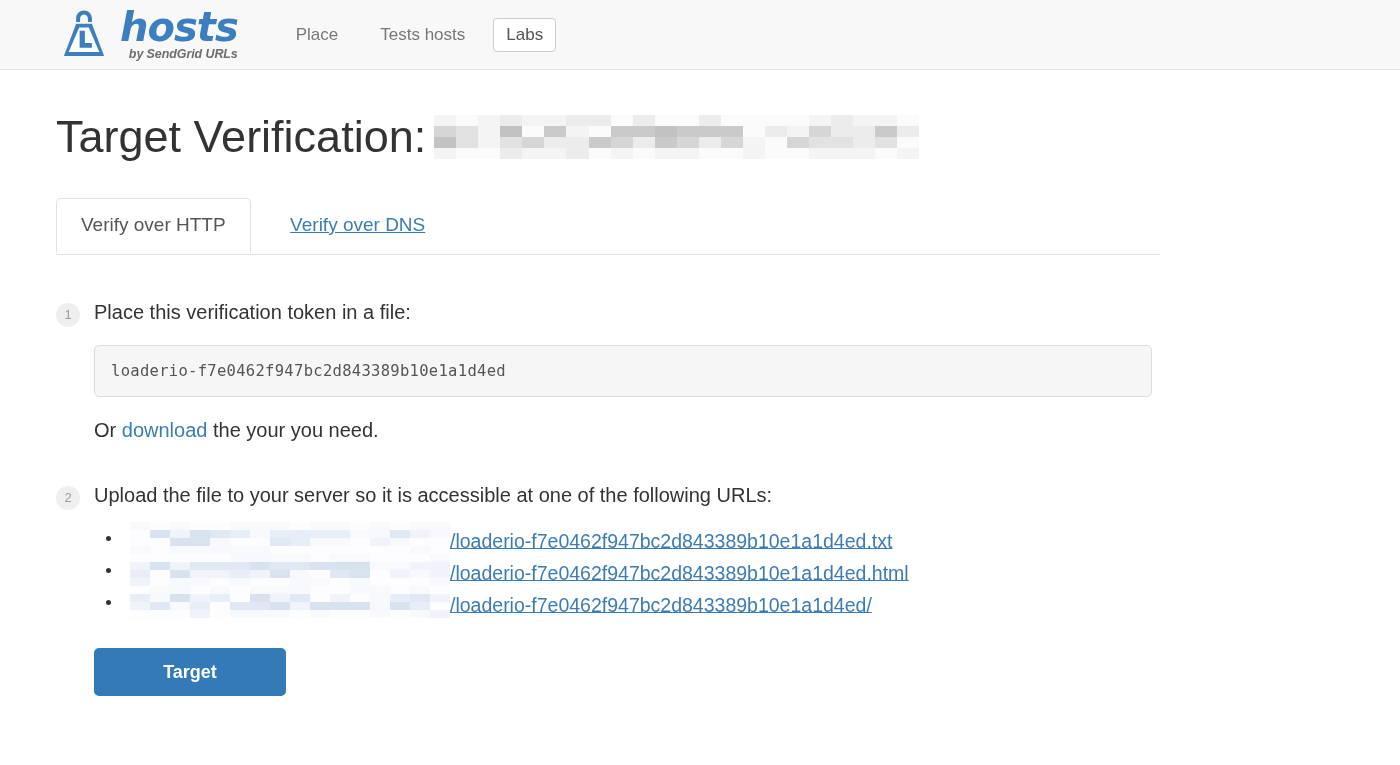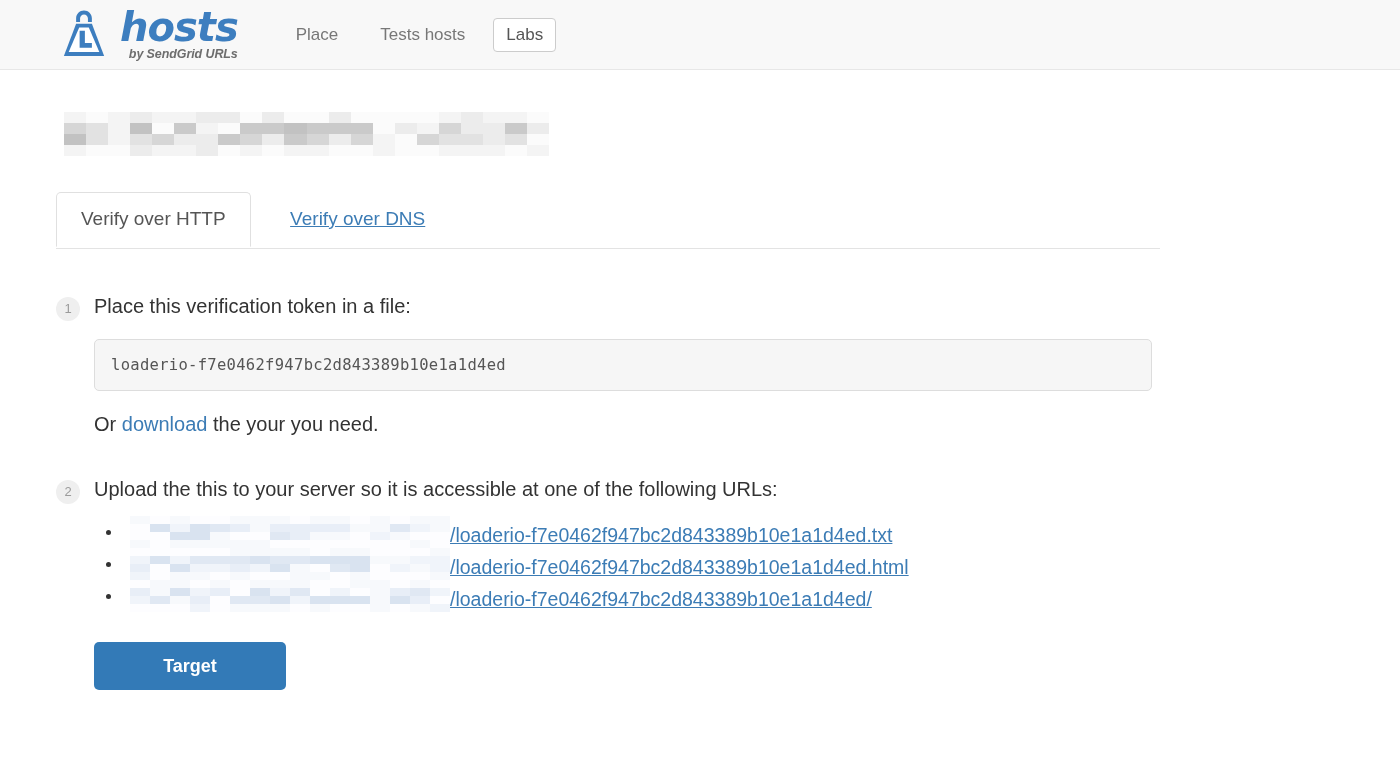--- a/index.html
+++ b/index.html
@@ -295,20 +295,21 @@
     <a class="nav-link" href="#">Place</a>
     <a class="nav-link" href="#">Tests hosts</a>
     <a class="nav-btn" href="#">Labs</a>
   </div>
 
 </div>
 
 <div class="container">
 
   <h1 class="page-title">
+    <span>Target Verification:</span>
     <span class="redact redact-title" id="redact-title">
         <span class="px" style="left: 0px; top: 0px; width: 23px; height: 11px; background: rgb(244, 244, 244);"></span>
         <span class="px" style="left: 22.0455px; top: 0px; width: 23px; height: 11px; background: rgb(251, 251, 251);"></span>
         <span class="px" style="left: 44.0909px; top: 0px; width: 23px; height: 11px; background: rgb(244, 244, 244);"></span>
         <span class="px" style="left: 66.1364px; top: 0px; width: 23px; height: 11px; background: rgb(236, 236, 236);"></span>
         <span class="px" style="left: 88.1818px; top: 0px; width: 23px; height: 11px; background: rgb(244, 244, 244);"></span>
         <span class="px" style="left: 110.227px; top: 0px; width: 23px; height: 11px; background: rgb(244, 244, 244);"></span>
         <span class="px" style="left: 132.273px; top: 0px; width: 23px; height: 11px; background: rgb(236, 236, 236);"></span>
         <span class="px" style="left: 154.318px; top: 0px; width: 23px; height: 11px; background: rgb(236, 236, 236);"></span>
         <span class="px" style="left: 176.364px; top: 0px; width: 23px; height: 11px; background: rgb(251, 251, 251);"></span>
@@ -410,21 +411,21 @@
 
       <div class="download-line">
         <span>Or </span><a class="link" href="#">download</a><span> the your you need.</span>
       </div>
     </div>
   </div>
 
   <div class="step step-2">
     <div class="badge">2</div>
     <div class="step-body">
-      <div class="step-text">Upload the this to your server so it is accessible at one of the following URLs:</div>
+      <div class="step-text">Upload the file to your server so it is accessible at one of the following URLs:</div>
 
       <ul class="url-list">
         <li class="url-item">
           <span class="redact redact-url" id="redact-url-0"><span class="px" style="left: 0px; top: 0px; width: 20px; height: 8px; background: rgb(247, 249, 252);"></span><span class="px" style="left: 20px; top: 0px; width: 20px; height: 8px; background: rgb(253, 253, 255);"></span><span class="px" style="left: 40px; top: 0px; width: 20px; height: 8px; background: rgb(247, 249, 252);"></span><span class="px" style="left: 60px; top: 0px; width: 20px; height: 8px; background: rgb(253, 253, 255);"></span><span class="px" style="left: 80px; top: 0px; width: 20px; height: 8px; background: rgb(253, 253, 255);"></span><span class="px" style="left: 100px; top: 0px; width: 20px; height: 8px; background: rgb(247, 249, 252);"></span><span class="px" style="left: 120px; top: 0px; width: 20px; height: 8px; background: rgb(247, 249, 252);"></span><span class="px" style="left: 140px; top: 0px; width: 20px; height: 8px; background: rgb(247, 249, 252);"></span><span class="px" style="left: 160px; top: 0px; width: 20px; height: 8px; background: rgb(253, 253, 255);"></span><span class="px" style="left: 180px; top: 0px; width: 20px; height: 8px; background: rgb(247, 249, 252);"></span><span class="px" style="left: 200px; top: 0px; width: 20px; height: 8px; background: rgb(247, 249, 252);"></span><span class="px" style="left: 220px; top: 0px; width: 20px; height: 8px; background: rgb(253, 253, 255);"></span><span class="px" style="left: 240px; top: 0px; width: 20px; height: 8px; background: rgb(247, 249, 252);"></span><span class="px" style="left: 260px; top: 0px; width: 20px; height: 8px; background: rgb(253, 253, 255);"></span><span class="px" style="left: 280px; top: 0px; width: 20px; height: 8px; background: rgb(247, 249, 252);"></span><span class="px" style="left: 300px; top: 0px; width: 20px; height: 8px; background: rgb(247, 249, 252);"></span><span class="px" style="left: 0px; top: 8px; width: 20px; height: 8px; background: rgb(253, 253, 255);"></span><span class="px" style="left: 20px; top: 8px; width: 20px; height: 8px; background: rgb(217, 227, 240);"></span><span class="px" style="left: 40px; top: 8px; width: 20px; height: 8px; background: rgb(240, 244, 250);"></span><span class="px" style="left: 60px; top: 8px; width: 20px; height: 8px; background: rgb(217, 227, 240);"></span><span class="px" style="left: 80px; top: 8px; width: 20px; height: 8px; background: rgb(224, 232, 243);"></span><span class="px" style="left: 100px; top: 8px; width: 20px; height: 8px; background: rgb(232, 238, 247);"></span><span class="px" style="left: 120px; top: 8px; width: 20px; height: 8px; background: rgb(247, 249, 252);"></span><span class="px" style="left: 140px; top: 8px; width: 20px; height: 8px; background: rgb(232, 238, 247);"></span><span class="px" style="left: 160px; top: 8px; width: 20px; height: 8px; background: rgb(232, 238, 247);"></span><span class="px" style="left: 180px; top: 8px; width: 20px; height: 8px; background: rgb(232, 238, 247);"></span><span class="px" style="left: 200px; top: 8px; width: 20px; height: 8px; background: rgb(232, 238, 247);"></span><span class="px" style="left: 220px; top: 8px; width: 20px; height: 8px; background: rgb(247, 249, 252);"></span><span class="px" style="left: 240px; top: 8px; width: 20px; height: 8px; background: rgb(247, 249, 252);"></span><span class="px" style="left: 260px; top: 8px; width: 20px; height: 8px; background: rgb(224, 232, 243);"></span><span class="px" style="left: 280px; top: 8px; width: 20px; height: 8px; background: rgb(240, 244, 250);"></span><span class="px" style="left: 300px; top: 8px; width: 20px; height: 8px; background: rgb(247, 249, 252);"></span><span class="px" style="left: 0px; top: 16px; width: 20px; height: 8px; background: rgb(253, 253, 255);"></span><span class="px" style="left: 20px; top: 16px; width: 20px; height: 8px; background: rgb(253, 253, 255);"></span><span class="px" style="left: 40px; top: 16px; width: 20px; height: 8px; background: rgb(217, 227, 240);"></span><span class="px" style="left: 60px; top: 16px; width: 20px; height: 8px; background: rgb(217, 227, 240);"></span><span class="px" style="left: 80px; top: 16px; width: 20px; height: 8px; background: rgb(247, 249, 252);"></span><span class="px" style="left: 100px; top: 16px; width: 20px; height: 8px; background: rgb(253, 253, 255);"></span><span class="px" style="left: 120px; top: 16px; width: 20px; height: 8px; background: rgb(253, 253, 255);"></span><span class="px" style="left: 140px; top: 16px; width: 20px; height: 8px; background: rgb(224, 232, 243);"></span><span class="px" style="left: 160px; top: 16px; width: 20px; height: 8px; background: rgb(232, 238, 247);"></span><span class="px" style="left: 180px; top: 16px; width: 20px; height: 8px; background: rgb(247, 249, 252);"></span><span class="px" style="left: 200px; top: 16px; width: 20px; height: 8px; background: rgb(247, 249, 252);"></span><span class="px" style="left: 220px; top: 16px; width: 20px; height: 8px; background: rgb(253, 253, 255);"></span><span class="px" style="left: 240px; top: 16px; width: 20px; height: 8px; background: rgb(240, 244, 250);"></span><span class="px" style="left: 260px; top: 16px; width: 20px; height: 8px; background: rgb(247, 249, 252);"></span><span class="px" style="left: 280px; top: 16px; width: 20px; height: 8px; background: rgb(253, 253, 255);"></span><span class="px" style="left: 300px; top: 16px; width: 20px; height: 8px; background: rgb(253, 253, 255);"></span><span class="px" style="left: 0px; top: 24px; width: 20px; height: 8px; background: rgb(247, 249, 252);"></span><span class="px" style="left: 20px; top: 24px; width: 20px; height: 8px; background: rgb(253, 253, 255);"></span><span class="px" style="left: 40px; top: 24px; width: 20px; height: 8px; background: rgb(247, 249, 252);"></span><span class="px" style="left: 60px; top: 24px; width: 20px; height: 8px; background: rgb(247, 249, 252);"></span><span class="px" style="left: 80px; top: 24px; width: 20px; height: 8px; background: rgb(247, 249, 252);"></span><span class="px" style="left: 100px; top: 24px; width: 20px; height: 8px; background: rgb(247, 249, 252);"></span><span class="px" style="left: 120px; top: 24px; width: 20px; height: 8px; background: rgb(247, 249, 252);"></span><span class="px" style="left: 140px; top: 24px; width: 20px; height: 8px; background: rgb(253, 253, 255);"></span><span class="px" style="left: 160px; top: 24px; width: 20px; height: 8px; background: rgb(253, 253, 255);"></span><span class="px" style="left: 180px; top: 24px; width: 20px; height: 8px; background: rgb(253, 253, 255);"></span><span class="px" style="left: 200px; top: 24px; width: 20px; height: 8px; background: rgb(253, 253, 255);"></span><span class="px" style="left: 220px; top: 24px; width: 20px; height: 8px; background: rgb(253, 253, 255);"></span><span class="px" style="left: 240px; top: 24px; width: 20px; height: 8px; background: rgb(253, 253, 255);"></span><span class="px" style="left: 260px; top: 24px; width: 20px; height: 8px; background: rgb(253, 253, 255);"></span><span class="px" style="left: 280px; top: 24px; width: 20px; height: 8px; background: rgb(247, 249, 252);"></span><span class="px" style="left: 300px; top: 24px; width: 20px; height: 8px; background: rgb(253, 253, 255);"></span></span><a class="url-text" href="#">/loaderio-f7e0462f947bc2d843389b10e1a1d4ed.txt</a>
         </li>
         <li class="url-item">
           <span class="redact redact-url" id="redact-url-1"><span class="px" style="left: 0px; top: 0px; width: 20px; height: 8px; background: rgb(253, 253, 255);"></span><span class="px" style="left: 20px; top: 0px; width: 20px; height: 8px; background: rgb(253, 253, 255);"></span><span class="px" style="left: 40px; top: 0px; width: 20px; height: 8px; background: rgb(253, 253, 255);"></span><span class="px" style="left: 60px; top: 0px; width: 20px; height: 8px; background: rgb(253, 253, 255);"></span><span class="px" style="left: 80px; top: 0px; width: 20px; height: 8px; background: rgb(253, 253, 255);"></span><span class="px" style="left: 100px; top: 0px; width: 20px; height: 8px; background: rgb(247, 249, 252);"></span><span class="px" style="left: 120px; top: 0px; width: 20px; height: 8px; background: rgb(247, 249, 252);"></span><span class="px" style="left: 140px; top: 0px; width: 20px; height: 8px; background: rgb(247, 249, 252);"></span><span class="px" style="left: 160px; top: 0px; width: 20px; height: 8px; background: rgb(247, 249, 252);"></span><span class="px" style="left: 180px; top: 0px; width: 20px; height: 8px; background: rgb(253, 253, 255);"></span><span class="px" style="left: 200px; top: 0px; width: 20px; height: 8px; background: rgb(247, 249, 252);"></span><span class="px" style="left: 220px; top: 0px; width: 20px; height: 8px; background: rgb(247, 249, 252);"></span><span class="px" style="left: 240px; top: 0px; width: 20px; height: 8px; background: rgb(253, 253, 255);"></span><span class="px" style="left: 260px; top: 0px; width: 20px; height: 8px; background: rgb(253, 253, 255);"></span><span class="px" style="left: 280px; top: 0px; width: 20px; height: 8px; background: rgb(253, 253, 255);"></span><span class="px" style="left: 300px; top: 0px; width: 20px; height: 8px; background: rgb(247, 249, 252);"></span><span class="px" style="left: 0px; top: 8px; width: 20px; height: 8px; background: rgb(240, 244, 250);"></span><span class="px" style="left: 20px; top: 8px; width: 20px; height: 8px; background: rgb(217, 227, 240);"></span><span class="px" style="left: 40px; top: 8px; width: 20px; height: 8px; background: rgb(240, 244, 250);"></span><span class="px" style="left: 60px; top: 8px; width: 20px; height: 8px; background: rgb(224, 232, 243);"></span><span class="px" style="left: 80px; top: 8px; width: 20px; height: 8px; background: rgb(224, 232, 243);"></span><span class="px" style="left: 100px; top: 8px; width: 20px; height: 8px; background: rgb(224, 232, 243);"></span><span class="px" style="left: 120px; top: 8px; width: 20px; height: 8px; background: rgb(217, 227, 240);"></span><span class="px" style="left: 140px; top: 8px; width: 20px; height: 8px; background: rgb(224, 232, 243);"></span><span class="px" style="left: 160px; top: 8px; width: 20px; height: 8px; background: rgb(224, 232, 243);"></span><span class="px" style="left: 180px; top: 8px; width: 20px; height: 8px; background: rgb(217, 227, 240);"></span><span class="px" style="left: 200px; top: 8px; width: 20px; height: 8px; background: rgb(217, 227, 240);"></span><span class="px" style="left: 220px; top: 8px; width: 20px; height: 8px; background: rgb(217, 227, 240);"></span><span class="px" style="left: 240px; top: 8px; width: 20px; height: 8px; background: rgb(247, 249, 252);"></span><span class="px" style="left: 260px; top: 8px; width: 20px; height: 8px; background: rgb(247, 249, 252);"></span><span class="px" style="left: 280px; top: 8px; width: 20px; height: 8px; background: rgb(240, 244, 250);"></span><span class="px" style="left: 300px; top: 8px; width: 20px; height: 8px; background: rgb(240, 244, 250);"></span><span class="px" style="left: 0px; top: 16px; width: 20px; height: 8px; background: rgb(232, 238, 247);"></span><span class="px" style="left: 20px; top: 16px; width: 20px; height: 8px; background: rgb(253, 253, 255);"></span><span class="px" style="left: 40px; top: 16px; width: 20px; height: 8px; background: rgb(217, 227, 240);"></span><span class="px" style="left: 60px; top: 16px; width: 20px; height: 8px; background: rgb(240, 244, 250);"></span><span class="px" style="left: 80px; top: 16px; width: 20px; height: 8px; background: rgb(240, 244, 250);"></span><span class="px" style="left: 100px; top: 16px; width: 20px; height: 8px; background: rgb(232, 238, 247);"></span><span class="px" style="left: 120px; top: 16px; width: 20px; height: 8px; background: rgb(240, 244, 250);"></span><span class="px" style="left: 140px; top: 16px; width: 20px; height: 8px; background: rgb(217, 227, 240);"></span><span class="px" style="left: 160px; top: 16px; width: 20px; height: 8px; background: rgb(247, 249, 252);"></span><span class="px" style="left: 180px; top: 16px; width: 20px; height: 8px; background: rgb(253, 253, 255);"></span><span class="px" style="left: 200px; top: 16px; width: 20px; height: 8px; background: rgb(224, 232, 243);"></span><span class="px" style="left: 220px; top: 16px; width: 20px; height: 8px; background: rgb(217, 227, 240);"></span><span class="px" style="left: 240px; top: 16px; width: 20px; height: 8px; background: rgb(253, 253, 255);"></span><span class="px" style="left: 260px; top: 16px; width: 20px; height: 8px; background: rgb(240, 244, 250);"></span><span class="px" style="left: 280px; top: 16px; width: 20px; height: 8px; background: rgb(247, 249, 252);"></span><span class="px" style="left: 300px; top: 16px; width: 20px; height: 8px; background: rgb(240, 244, 250);"></span><span class="px" style="left: 0px; top: 24px; width: 20px; height: 8px; background: rgb(240, 244, 250);"></span><span class="px" style="left: 20px; top: 24px; width: 20px; height: 8px; background: rgb(253, 253, 255);"></span><span class="px" style="left: 40px; top: 24px; width: 20px; height: 8px; background: rgb(247, 249, 252);"></span><span class="px" style="left: 60px; top: 24px; width: 20px; height: 8px; background: rgb(247, 249, 252);"></span><span class="px" style="left: 80px; top: 24px; width: 20px; height: 8px; background: rgb(253, 253, 255);"></span><span class="px" style="left: 100px; top: 24px; width: 20px; height: 8px; background: rgb(247, 249, 252);"></span><span class="px" style="left: 120px; top: 24px; width: 20px; height: 8px; background: rgb(253, 253, 255);"></span><span class="px" style="left: 140px; top: 24px; width: 20px; height: 8px; background: rgb(253, 253, 255);"></span><span class="px" style="left: 160px; top: 24px; width: 20px; height: 8px; background: rgb(247, 249, 252);"></span><span class="px" style="left: 180px; top: 24px; width: 20px; height: 8px; background: rgb(247, 249, 252);"></span><span class="px" style="left: 200px; top: 24px; width: 20px; height: 8px; background: rgb(253, 253, 255);"></span><span class="px" style="left: 220px; top: 24px; width: 20px; height: 8px; background: rgb(247, 249, 252);"></span><span class="px" style="left: 240px; top: 24px; width: 20px; height: 8px; background: rgb(253, 253, 255);"></span><span class="px" style="left: 260px; top: 24px; width: 20px; height: 8px; background: rgb(253, 253, 255);"></span><span class="px" style="left: 280px; top: 24px; width: 20px; height: 8px; background: rgb(253, 253, 255);"></span><span class="px" style="left: 300px; top: 24px; width: 20px; height: 8px; background: rgb(247, 249, 252);"></span></span><a class="url-text" href="#">/loaderio-f7e0462f947bc2d843389b10e1a1d4ed.html</a>
         </li>
         <li class="url-item">
           <span class="redact redact-url" id="redact-url-2"><span class="px" style="left: 0px; top: 0px; width: 20px; height: 8px; background: rgb(253, 253, 255);"></span><span class="px" style="left: 20px; top: 0px; width: 20px; height: 8px; background: rgb(247, 249, 252);"></span><span class="px" style="left: 40px; top: 0px; width: 20px; height: 8px; background: rgb(247, 249, 252);"></span><span class="px" style="left: 60px; top: 0px; width: 20px; height: 8px; background: rgb(253, 253, 255);"></span><span class="px" style="left: 80px; top: 0px; width: 20px; height: 8px; background: rgb(247, 249, 252);"></span><span class="px" style="left: 100px; top: 0px; width: 20px; height: 8px; background: rgb(253, 253, 255);"></span><span class="px" style="left: 120px; top: 0px; width: 20px; height: 8px; background: rgb(247, 249, 252);"></span><span class="px" style="left: 140px; top: 0px; width: 20px; height: 8px; background: rgb(247, 249, 252);"></span><span class="px" style="left: 160px; top: 0px; width: 20px; height: 8px; background: rgb(247, 249, 252);"></span><span class="px" style="left: 180px; top: 0px; width: 20px; height: 8px; background: rgb(253, 253, 255);"></span><span class="px" style="left: 200px; top: 0px; width: 20px; height: 8px; background: rgb(253, 253, 255);"></span><span class="px" style="left: 220px; top: 0px; width: 20px; height: 8px; background: rgb(247, 249, 252);"></span><span class="px" style="left: 240px; top: 0px; width: 20px; height: 8px; background: rgb(247, 249, 252);"></span><span class="px" style="left: 260px; top: 0px; width: 20px; height: 8px; background: rgb(253, 253, 255);"></span><span class="px" style="left: 280px; top: 0px; width: 20px; height: 8px; background: rgb(247, 249, 252);"></span><span class="px" style="left: 300px; top: 0px; width: 20px; height: 8px; background: rgb(253, 253, 255);"></span><span class="px" style="left: 0px; top: 8px; width: 20px; height: 8px; background: rgb(232, 238, 247);"></span><span class="px" style="left: 20px; top: 8px; width: 20px; height: 8px; background: rgb(247, 249, 252);"></span><span class="px" style="left: 40px; top: 8px; width: 20px; height: 8px; background: rgb(217, 227, 240);"></span><span class="px" style="left: 60px; top: 8px; width: 20px; height: 8px; background: rgb(240, 244, 250);"></span><span class="px" style="left: 80px; top: 8px; width: 20px; height: 8px; background: rgb(232, 238, 247);"></span><span class="px" style="left: 100px; top: 8px; width: 20px; height: 8px; background: rgb(253, 253, 255);"></span><span class="px" style="left: 120px; top: 8px; width: 20px; height: 8px; background: rgb(217, 227, 240);"></span><span class="px" style="left: 140px; top: 8px; width: 20px; height: 8px; background: rgb(240, 244, 250);"></span><span class="px" style="left: 160px; top: 8px; width: 20px; height: 8px; background: rgb(224, 232, 243);"></span><span class="px" style="left: 180px; top: 8px; width: 20px; height: 8px; background: rgb(253, 253, 255);"></span><span class="px" style="left: 200px; top: 8px; width: 20px; height: 8px; background: rgb(240, 244, 250);"></span><span class="px" style="left: 220px; top: 8px; width: 20px; height: 8px; background: rgb(253, 253, 255);"></span><span class="px" style="left: 240px; top: 8px; width: 20px; height: 8px; background: rgb(247, 249, 252);"></span><span class="px" style="left: 260px; top: 8px; width: 20px; height: 8px; background: rgb(232, 238, 247);"></span><span class="px" style="left: 280px; top: 8px; width: 20px; height: 8px; background: rgb(224, 232, 243);"></span><span class="px" style="left: 300px; top: 8px; width: 20px; height: 8px; background: rgb(240, 244, 250);"></span><span class="px" style="left: 0px; top: 16px; width: 20px; height: 8px; background: rgb(240, 244, 250);"></span><span class="px" style="left: 20px; top: 16px; width: 20px; height: 8px; background: rgb(224, 232, 243);"></span><span class="px" style="left: 40px; top: 16px; width: 20px; height: 8px; background: rgb(247, 249, 252);"></span><span class="px" style="left: 60px; top: 16px; width: 20px; height: 8px; background: rgb(232, 238, 247);"></span><span class="px" style="left: 80px; top: 16px; width: 20px; height: 8px; background: rgb(253, 253, 255);"></span><span class="px" style="left: 100px; top: 16px; width: 20px; height: 8px; background: rgb(224, 232, 243);"></span><span class="px" style="left: 120px; top: 16px; width: 20px; height: 8px; background: rgb(224, 232, 243);"></span><span class="px" style="left: 140px; top: 16px; width: 20px; height: 8px; background: rgb(217, 227, 240);"></span><span class="px" style="left: 160px; top: 16px; width: 20px; height: 8px; background: rgb(240, 244, 250);"></span><span class="px" style="left: 180px; top: 16px; width: 20px; height: 8px; background: rgb(217, 227, 240);"></span><span class="px" style="left: 200px; top: 16px; width: 20px; height: 8px; background: rgb(217, 227, 240);"></span><span class="px" style="left: 220px; top: 16px; width: 20px; height: 8px; background: rgb(217, 227, 240);"></span><span class="px" style="left: 240px; top: 16px; width: 20px; height: 8px; background: rgb(247, 249, 252);"></span><span class="px" style="left: 260px; top: 16px; width: 20px; height: 8px; background: rgb(217, 227, 240);"></span><span class="px" style="left: 280px; top: 16px; width: 20px; height: 8px; background: rgb(232, 238, 247);"></span><span class="px" style="left: 300px; top: 16px; width: 20px; height: 8px; background: rgb(253, 253, 255);"></span><span class="px" style="left: 0px; top: 24px; width: 20px; height: 8px; background: rgb(253, 253, 255);"></span><span class="px" style="left: 20px; top: 24px; width: 20px; height: 8px; background: rgb(253, 253, 255);"></span><span class="px" style="left: 40px; top: 24px; width: 20px; height: 8px; background: rgb(253, 253, 255);"></span><span class="px" style="left: 60px; top: 24px; width: 20px; height: 8px; background: rgb(240, 244, 250);"></span><span class="px" style="left: 80px; top: 24px; width: 20px; height: 8px; background: rgb(253, 253, 255);"></span><span class="px" style="left: 100px; top: 24px; width: 20px; height: 8px; background: rgb(247, 249, 252);"></span><span class="px" style="left: 120px; top: 24px; width: 20px; height: 8px; background: rgb(247, 249, 252);"></span><span class="px" style="left: 140px; top: 24px; width: 20px; height: 8px; background: rgb(247, 249, 252);"></span><span class="px" style="left: 160px; top: 24px; width: 20px; height: 8px; background: rgb(253, 253, 255);"></span><span class="px" style="left: 180px; top: 24px; width: 20px; height: 8px; background: rgb(247, 249, 252);"></span><span class="px" style="left: 200px; top: 24px; width: 20px; height: 8px; background: rgb(253, 253, 255);"></span><span class="px" style="left: 220px; top: 24px; width: 20px; height: 8px; background: rgb(253, 253, 255);"></span><span class="px" style="left: 240px; top: 24px; width: 20px; height: 8px; background: rgb(247, 249, 252);"></span><span class="px" style="left: 260px; top: 24px; width: 20px; height: 8px; background: rgb(253, 253, 255);"></span><span class="px" style="left: 280px; top: 24px; width: 20px; height: 8px; background: rgb(247, 249, 252);"></span><span class="px" style="left: 300px; top: 24px; width: 20px; height: 8px; background: rgb(240, 244, 250);"></span></span><a class="url-text" href="#">/loaderio-f7e0462f947bc2d843389b10e1a1d4ed/</a>

